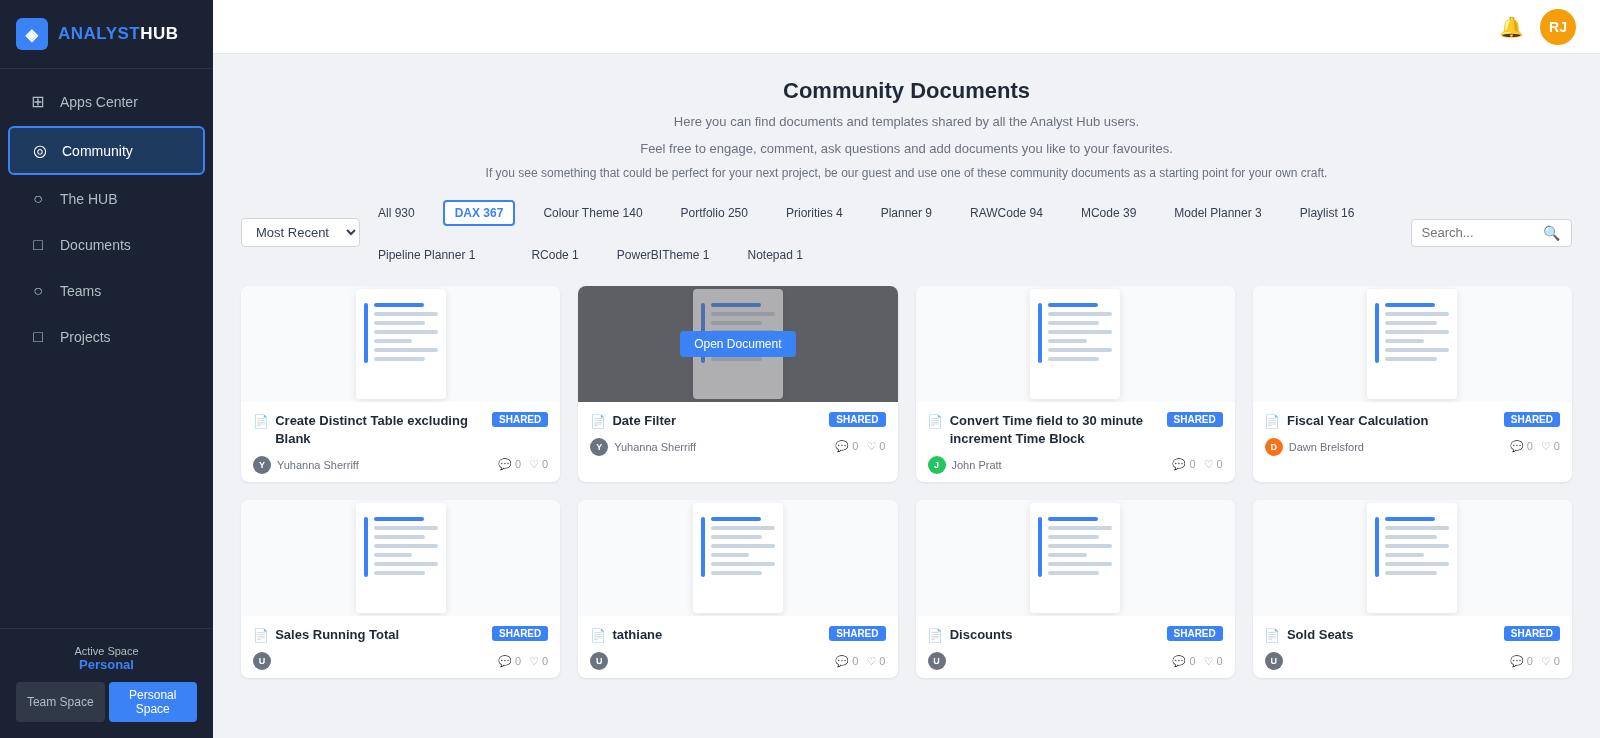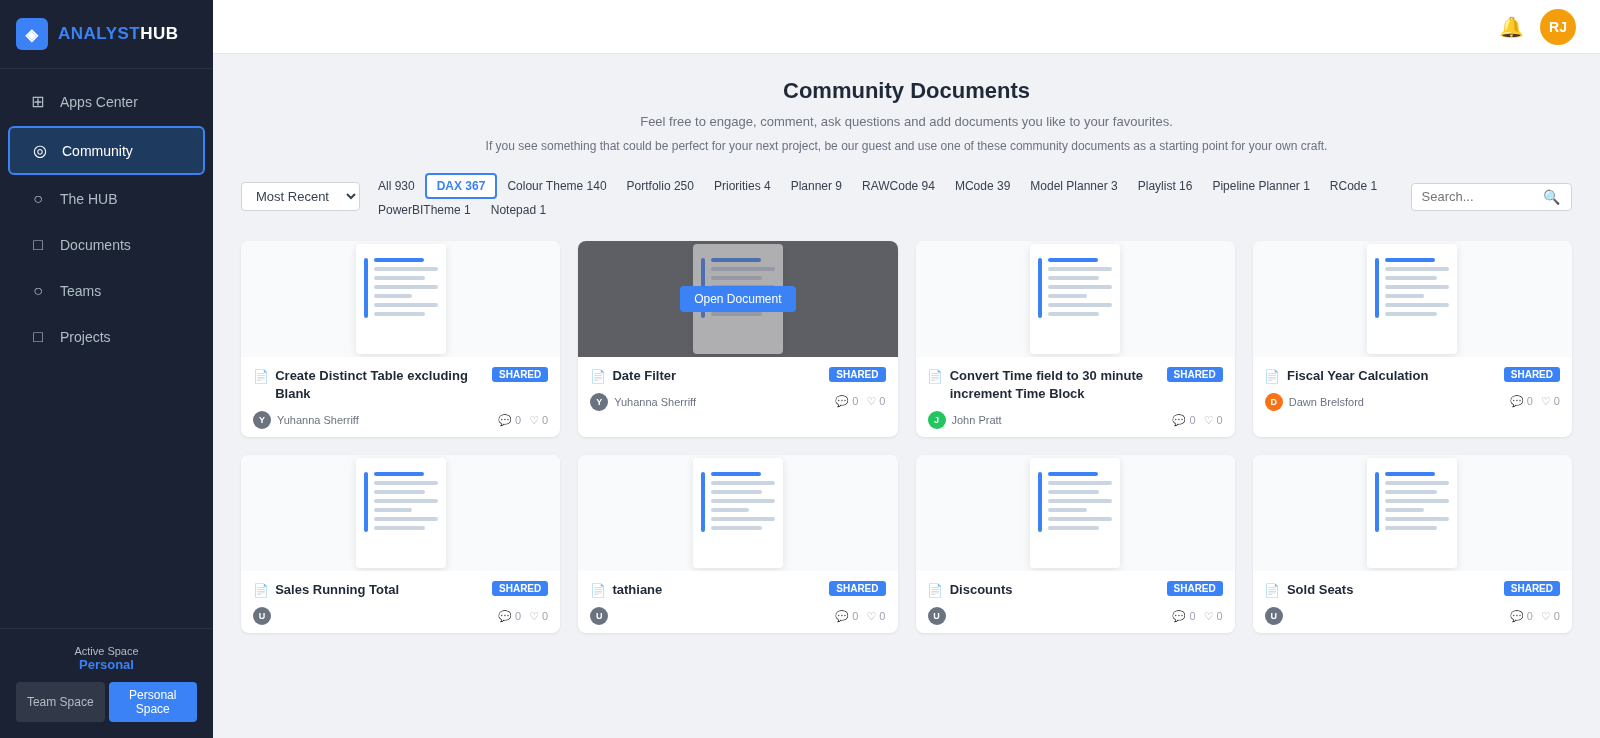--- a/index.html
+++ b/index.html
@@ -132,21 +132,21 @@
     }
     .sort-select {
       padding: 5px 10px;
       border: 1px solid #d1d5db;
       border-radius: 4px;
       font-size: 13px;
       background: white;
       cursor: pointer;
       color: #374151;
     }
-    .filter-tags { display: flex; flex-wrap: wrap; gap: 0; flex: 1; align-items: center; }
+    .filter-tags { display: flex; flex-wrap: wrap; gap: 18px; flex: 1; align-items: center; }
     .filter-tag {
       padding: 4px 10px;
       font-size: 12px;
       border-radius: 4px;
       cursor: pointer;
       color: #374151;
       background: transparent;
       border: none;
     }
     .filter-tag.selected {
@@ -316,20 +316,21 @@
 </aside>
 
 <div class="main">
   <div class="topbar">
     <span class="topbar-bell">🔔</span>
     <div class="topbar-avatar">RJ</div>
   </div>
 
   <div class="content">
     <h1 class="page-title">Community Documents</h1>
+    <p class="page-subtitle">Here you can find documents and templates shared by all the Analyst Hub users.</p>
     <p class="page-subtitle">Feel free to engage, comment, ask questions and add documents you like to your favourites.</p>
     <p class="page-desc">If you see something that could be perfect for your next project, be our guest and use one of these community documents as a starting point for your own craft.</p>
 
     <div class="filter-bar">
       <select class="sort-select">
         <option>Most Recent</option>
         <option>Most Popular</option>
         <option>Most Liked</option>
       </select>
       <div class="filter-tags">

